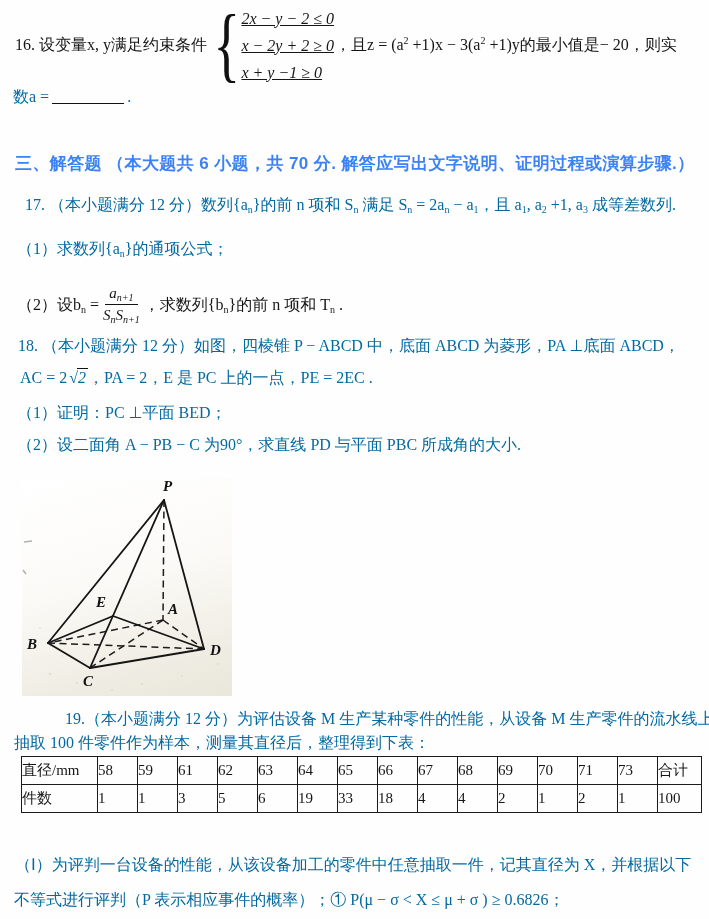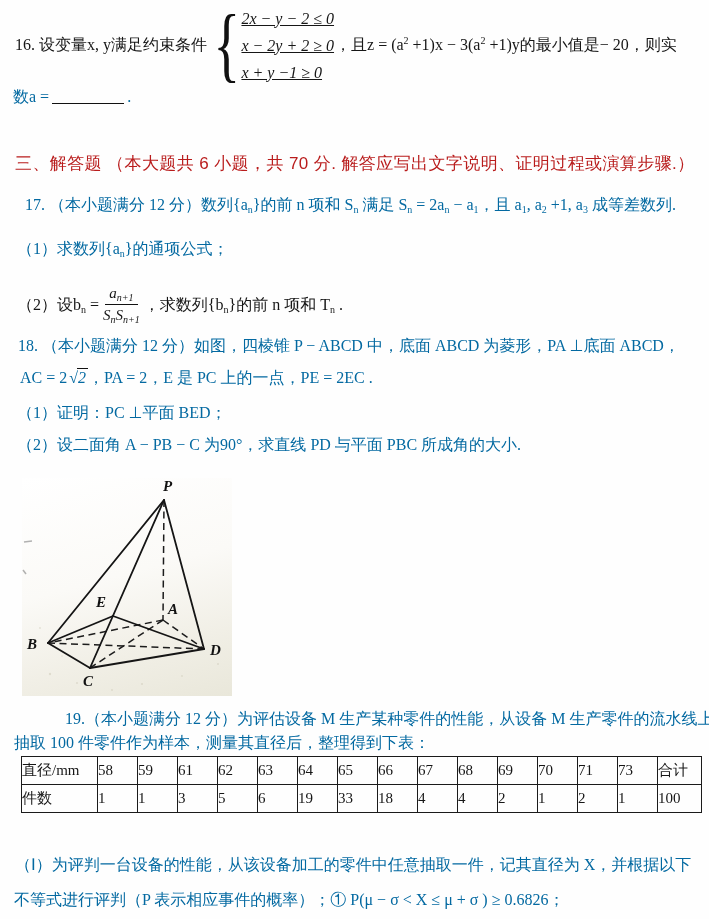--- a/index.html
+++ b/index.html
@@ -20,21 +20,21 @@
   .sys{display:inline-flex;align-items:center;margin:0 1px;}
   .brace{font-size:78px;line-height:82px;display:block;transform:scaleX(0.72) scaleY(1.05);
          font-weight:400;margin-right:-4px;color:#111;}
   .eqs{display:inline-flex;flex-direction:column;}
   .eq{font-style:italic;font-size:16px;line-height:27px;text-decoration:underline;}
 
   .blank{display:inline-block;width:72px;height:14px;border-bottom:1.6px solid #111;
          margin:0 3px;transform:translateY(2px);}
 
   .sec-header{position:absolute;left:15px;top:152px;font-family:"Liberation Sans",sans-serif;
-              font-weight:normal;font-size:17px;letter-spacing:0.4px;color:#b91c1c;white-space:nowrap;text-align:center;}
+              font-weight:bold;font-size:17px;letter-spacing:0.4px;color:#3b82f6;white-space:nowrap;text-align:center;}
 
   .part2-row{position:absolute;left:17px;top:281px;height:48px;display:flex;align-items:center;}
   .frac{display:inline-flex;flex-direction:column;align-items:center;margin:0 4px;
         transform:translateY(-1px);}
   .frac .num{font-style:italic;font-size:15px;line-height:19px;padding:0 4px 1px;
              border-bottom:1.4px solid #111;}
   .frac .den{font-style:italic;font-size:15px;line-height:19px;padding-top:1px;}
 
   .figure{position:absolute;left:22px;top:478px;width:210px;height:218px;
           background:linear-gradient(165deg,#ffffff 0%,#fbfaf7 45%,#f1efe6 75%,#e9e7da 100%);}

